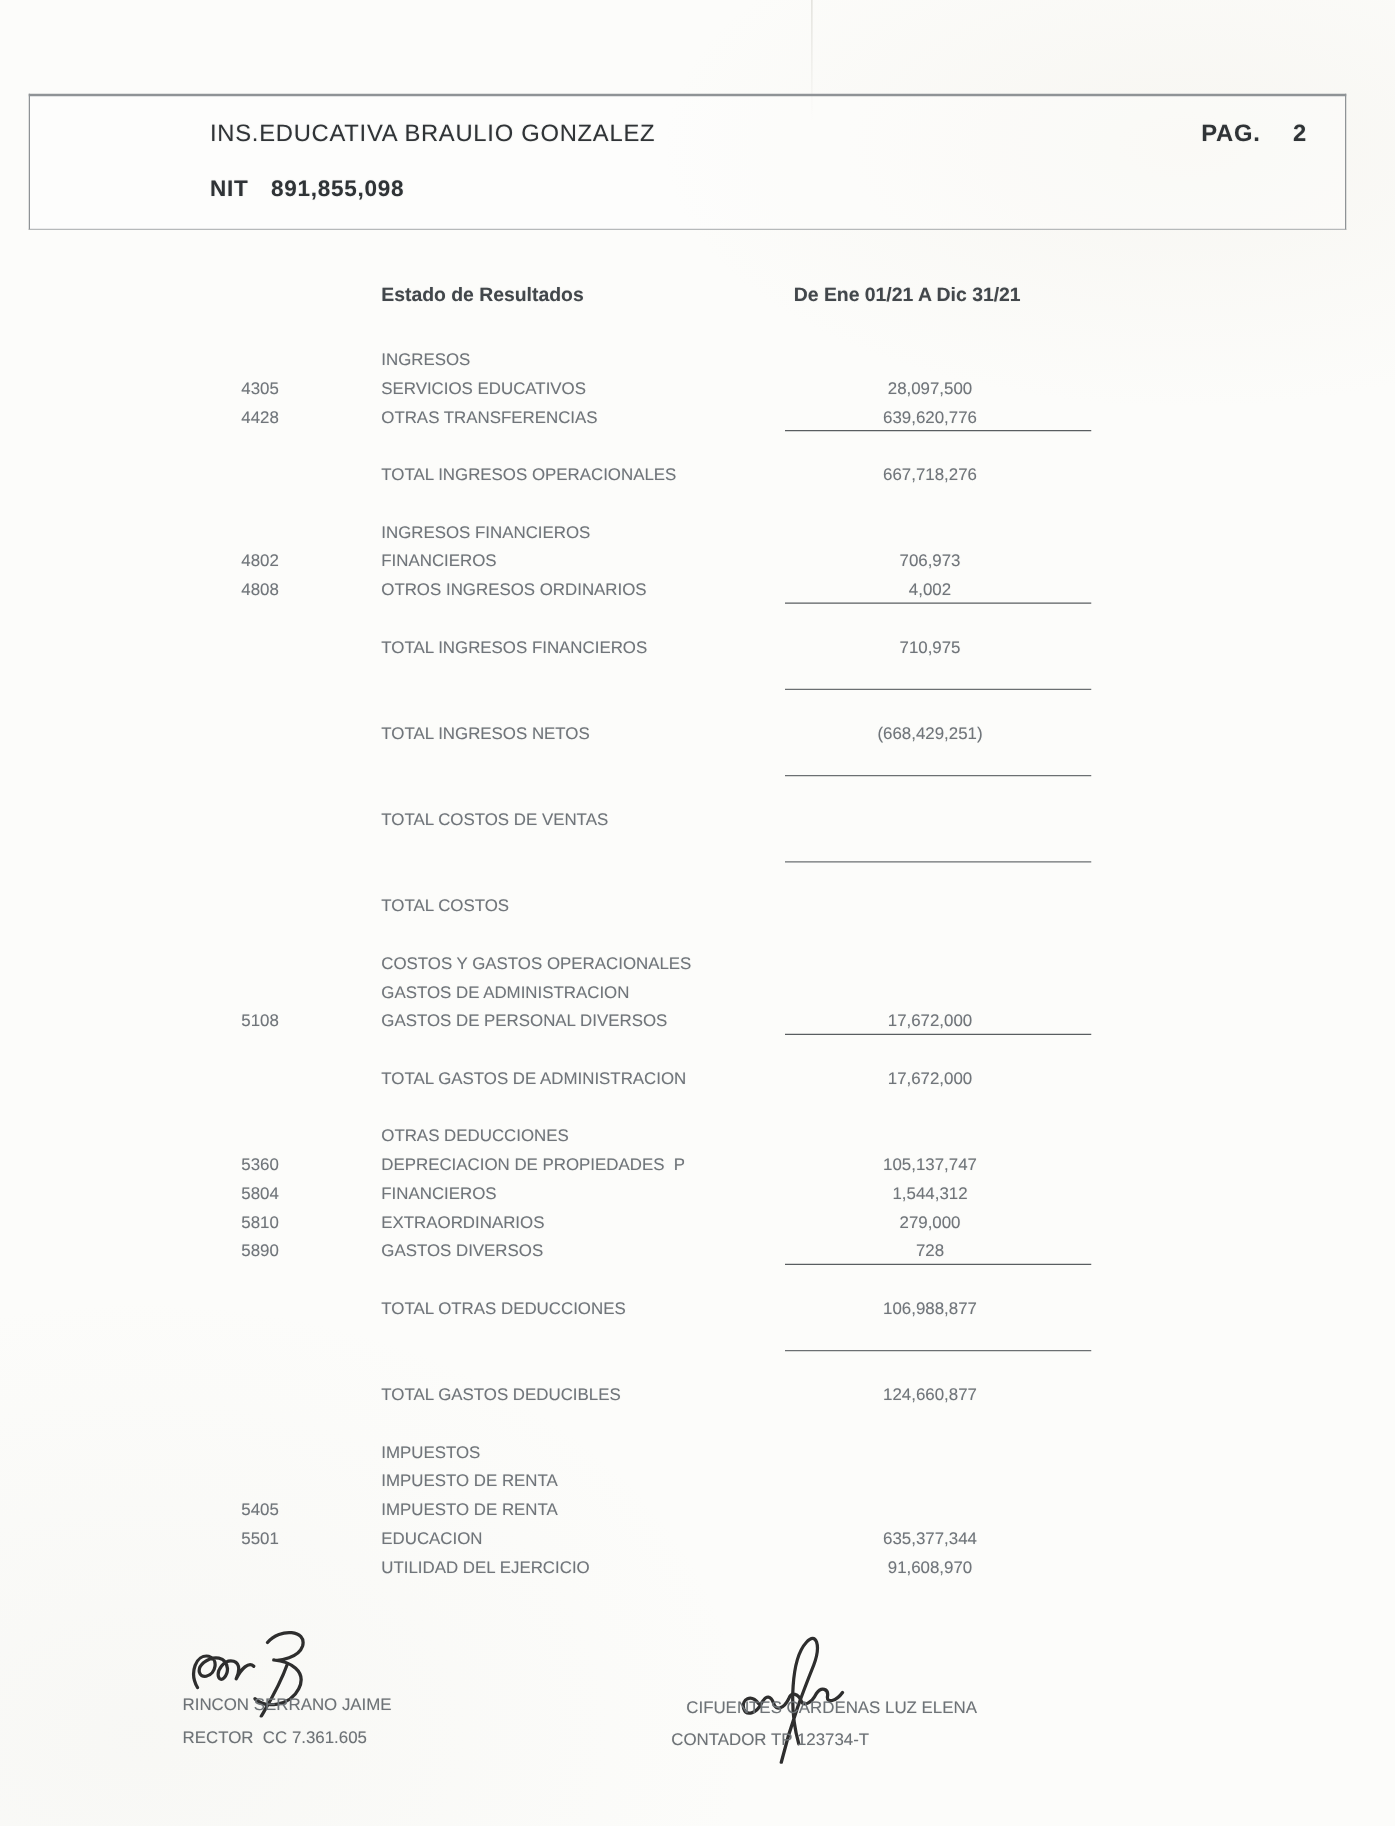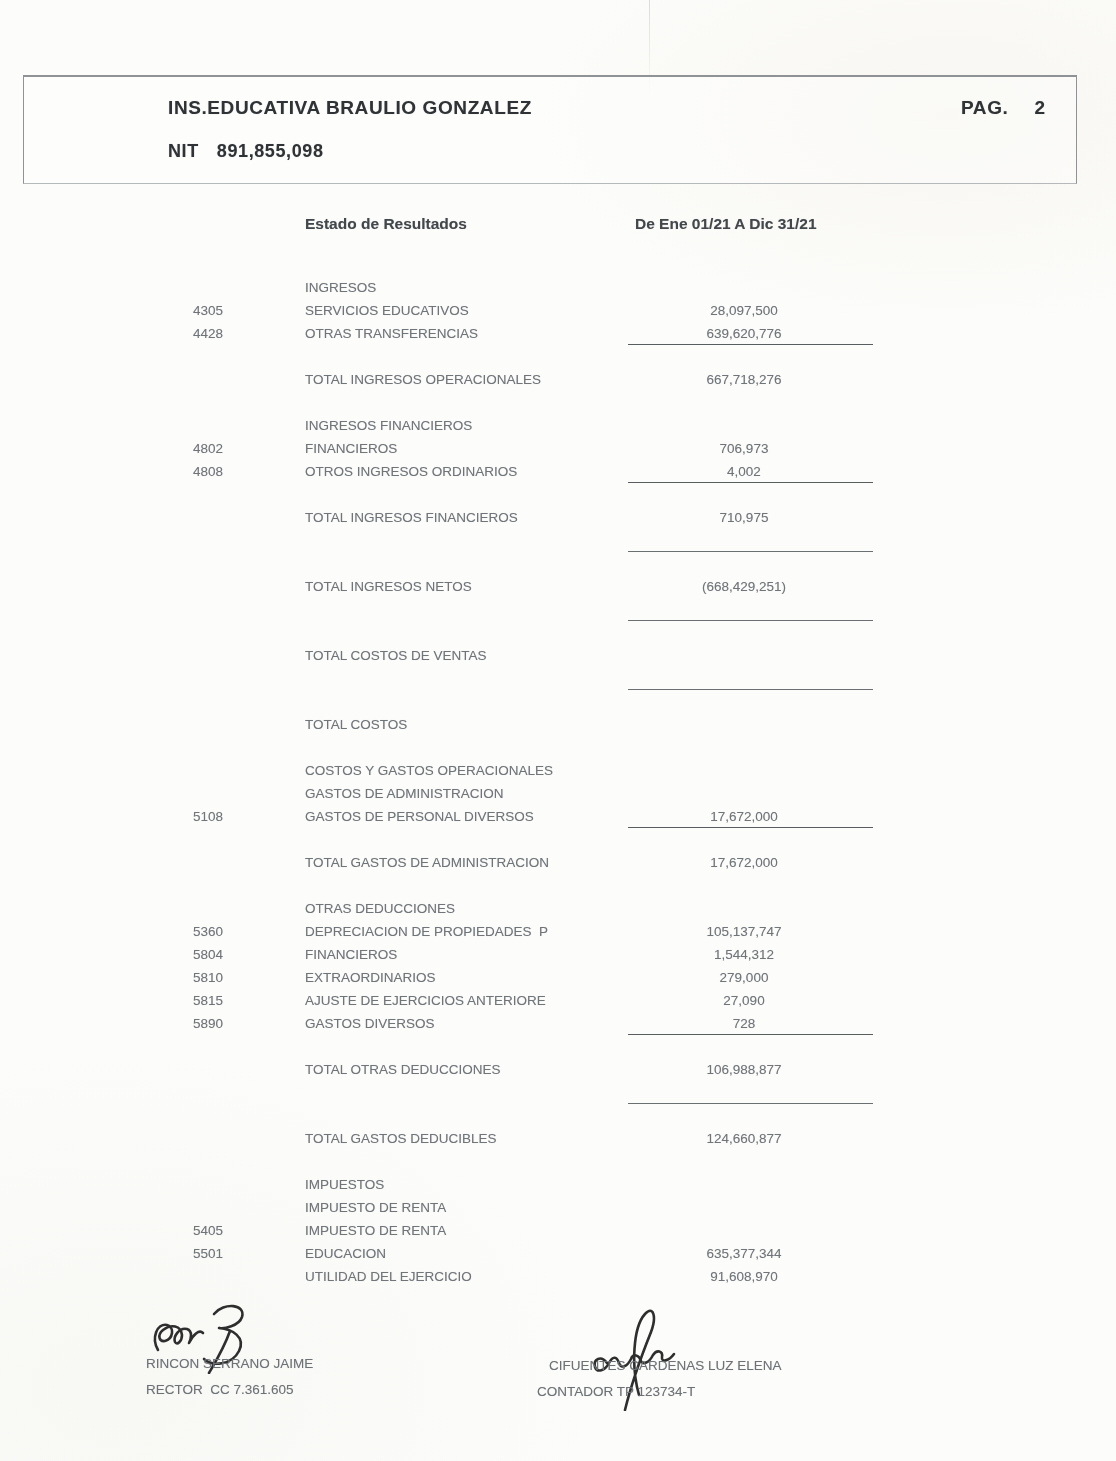--- a/index.html
+++ b/index.html
@@ -22,39 +22,39 @@
   .header-box{
     position:absolute;left:23px;top:75px;width:1054px;height:109px;
     border:1px solid #8f9396;
     border-top-width:2px;
     border-bottom-color:#b6b9ba;
     box-sizing:border-box;
     background:rgba(255,255,255,0.35);
   }
   .header-title{
     position:absolute;left:144px;top:20px;
-    font-size:19px;font-weight:700;color:#2f3336;
+    font-size:19px;font-weight:400;color:#2f3336;
     letter-spacing:0.6px;white-space:pre;
     text-shadow:0 0 1px rgba(47,51,54,0.25);
   }
   .header-pag{
     position:absolute;left:921px;top:20px;
     font-size:19px;font-weight:700;color:#2f3336;
     letter-spacing:0.6px;display:flex;gap:26px;
     text-shadow:0 0 1px rgba(47,51,54,0.25);
     margin-left:16px;
   }
   .header-nit{
     position:absolute;left:144px;top:64px;
     font-size:18px;font-weight:700;color:#2f3336;
     letter-spacing:0.6px;display:flex;gap:18px;
     text-shadow:0 0 1px rgba(47,51,54,0.25);
   }
   
-  .report-titles{position:absolute;left:0;top:215px;width:924px;height:24px;}
+  .report-titles{position:absolute;left:0;top:228px;width:924px;height:24px;}
   .report-title{
     position:absolute;left:305px;top:0;
     font-size:15.5px;font-weight:700;color:#42474b;
     text-shadow:0 0 0.8px rgba(66,71,75,0.3);
   }
   .report-period{
     position:absolute;left:635px;top:0;
     font-size:15.5px;font-weight:700;color:#42474b;
     text-shadow:0 0 0.8px rgba(66,71,75,0.3);
   }
@@ -216,25 +216,20 @@
       <span class="cell code">5804</span>
       <span class="cell label">FINANCIEROS</span>
       <span class="cell value">1,544,312</span>
     </div>
     <div class="srow item">
       <span class="cell code">5810</span>
       <span class="cell label">EXTRAORDINARIOS</span>
       <span class="cell value">279,000</span>
     </div>
     <div class="srow item">
-      <span class="cell code">5815</span>
-      <span class="cell label">AJUSTE DE EJERCICIOS ANTERIORE</span>
-      <span class="cell value">27,090</span>
-    </div>
-    <div class="srow item">
       <span class="cell code">5890</span>
       <span class="cell label">GASTOS DIVERSOS</span>
       <span class="cell value underline">728</span>
     </div>
     <div class="srow blank"></div>
     <div class="srow item">
       <span class="cell code"></span>
       <span class="cell label">TOTAL OTRAS DEDUCCIONES</span>
       <span class="cell value">106,988,877</span>
     </div>

